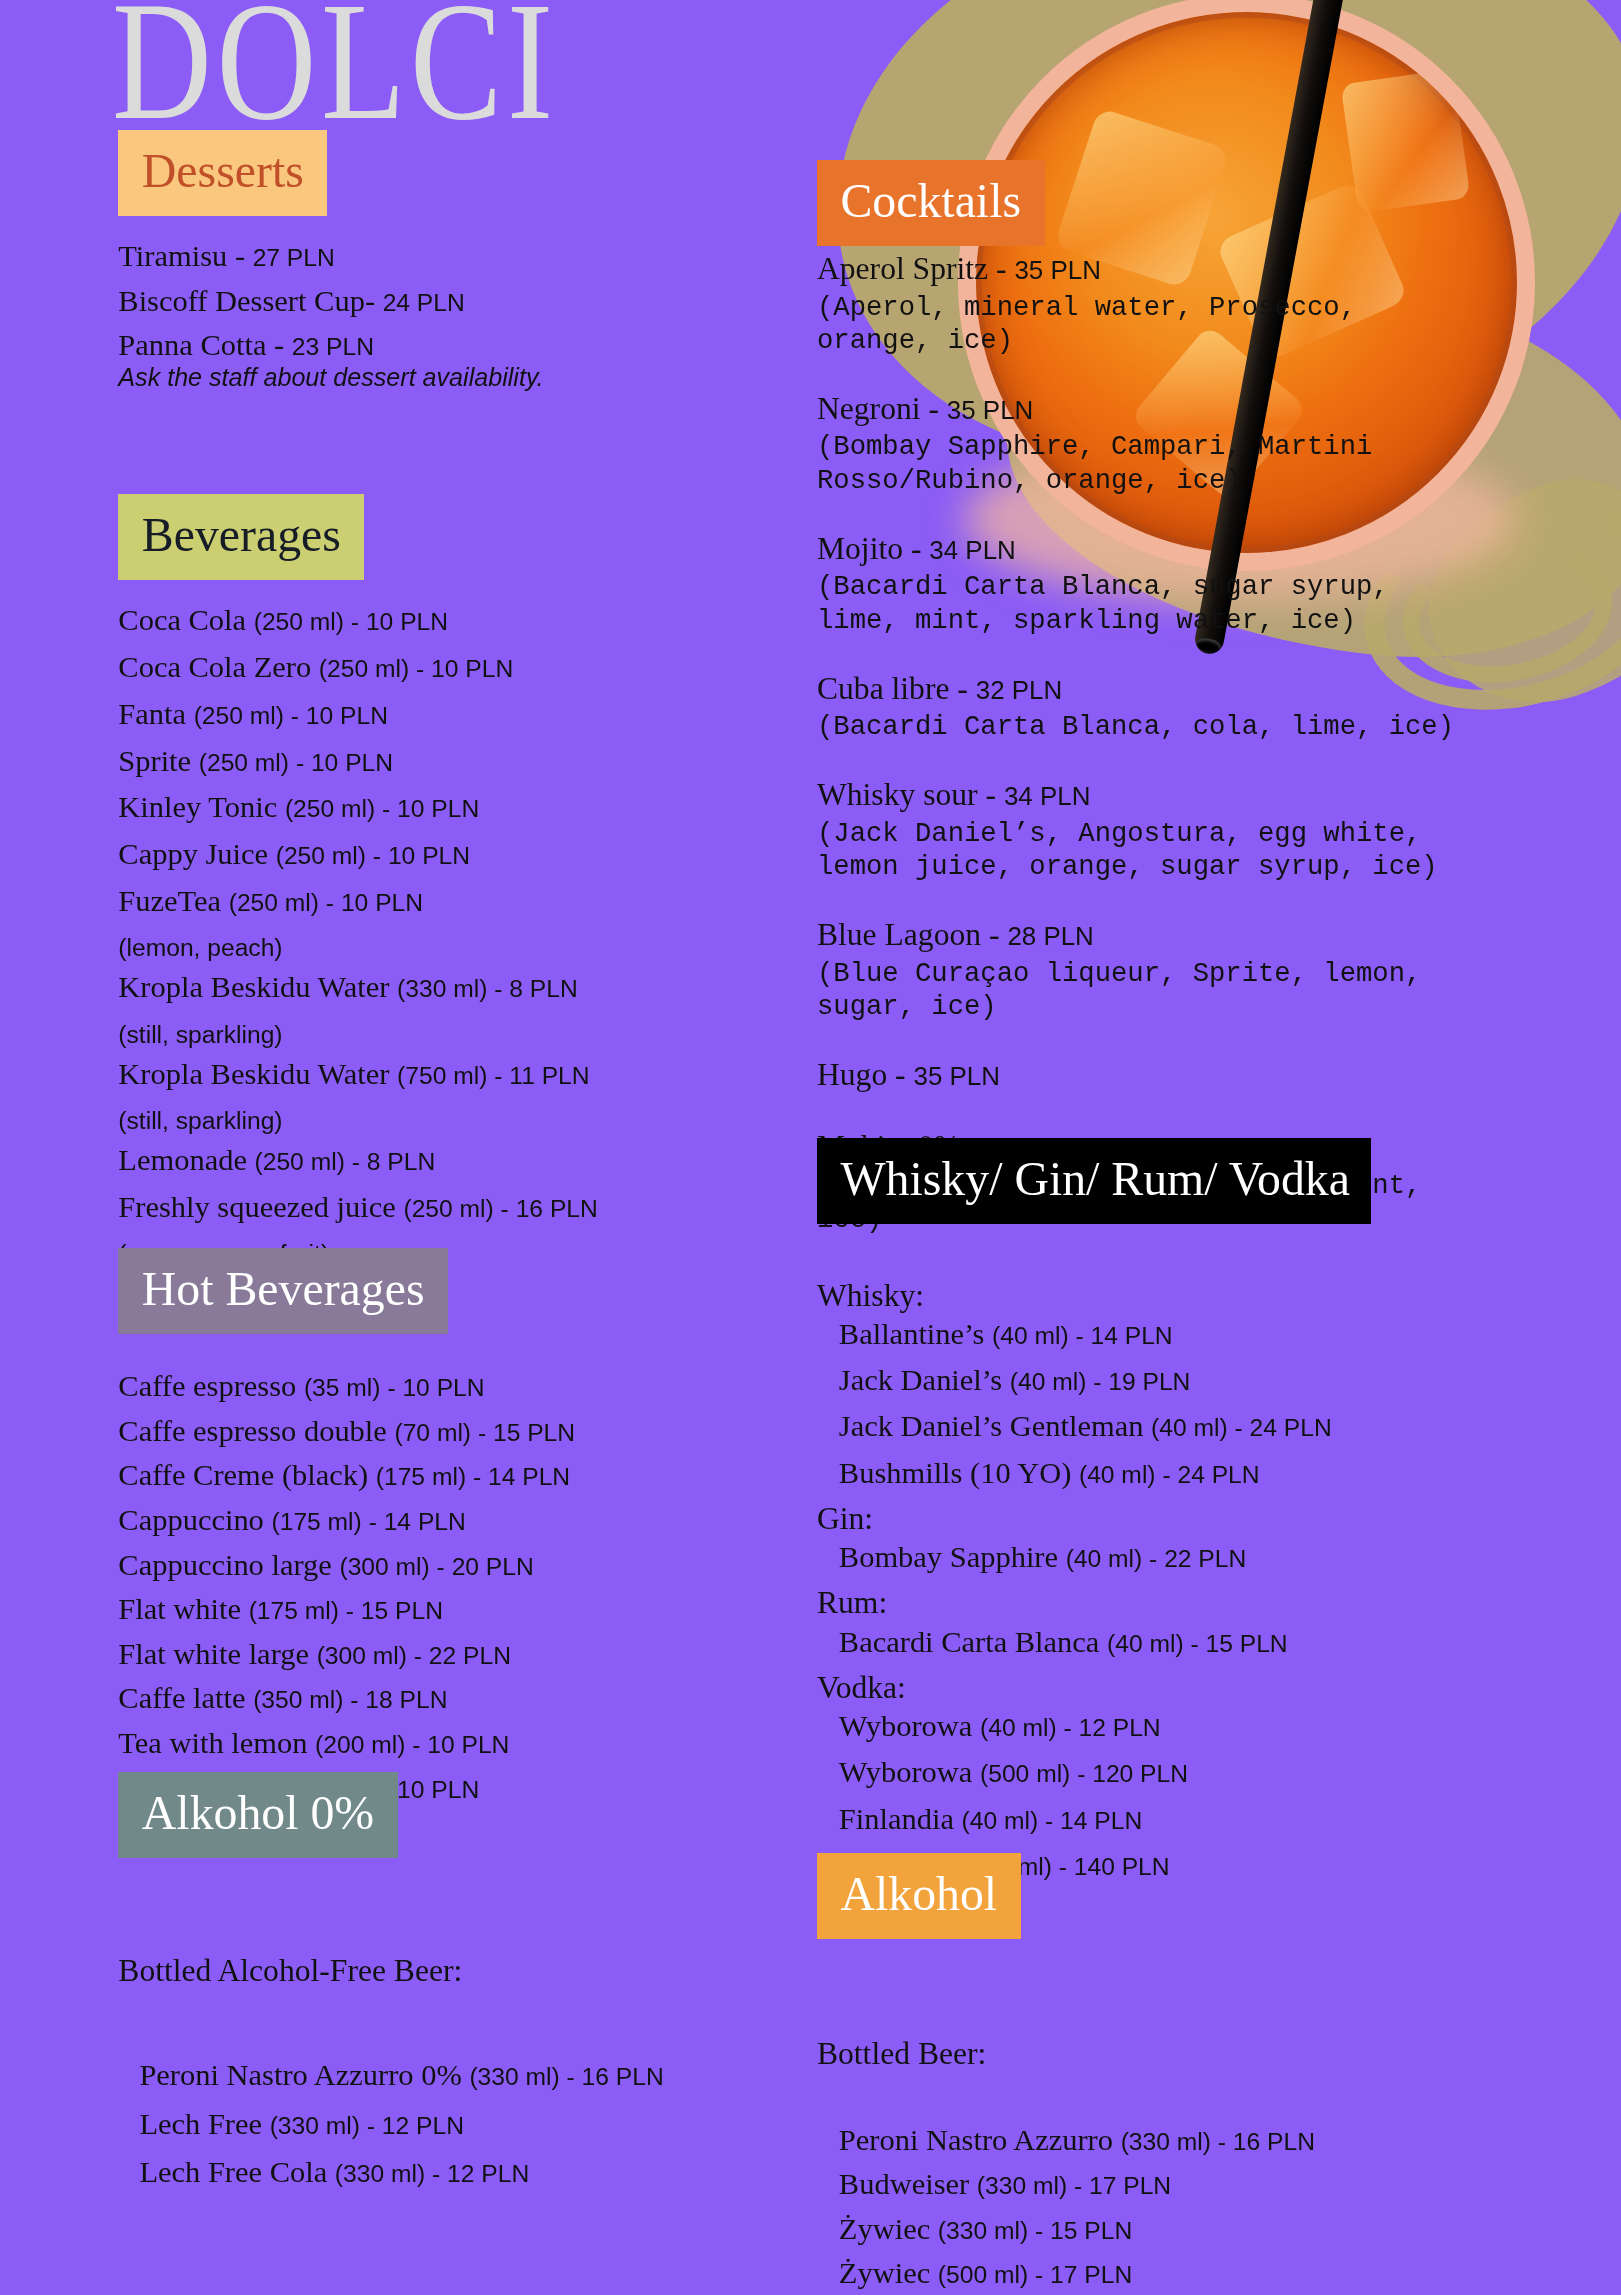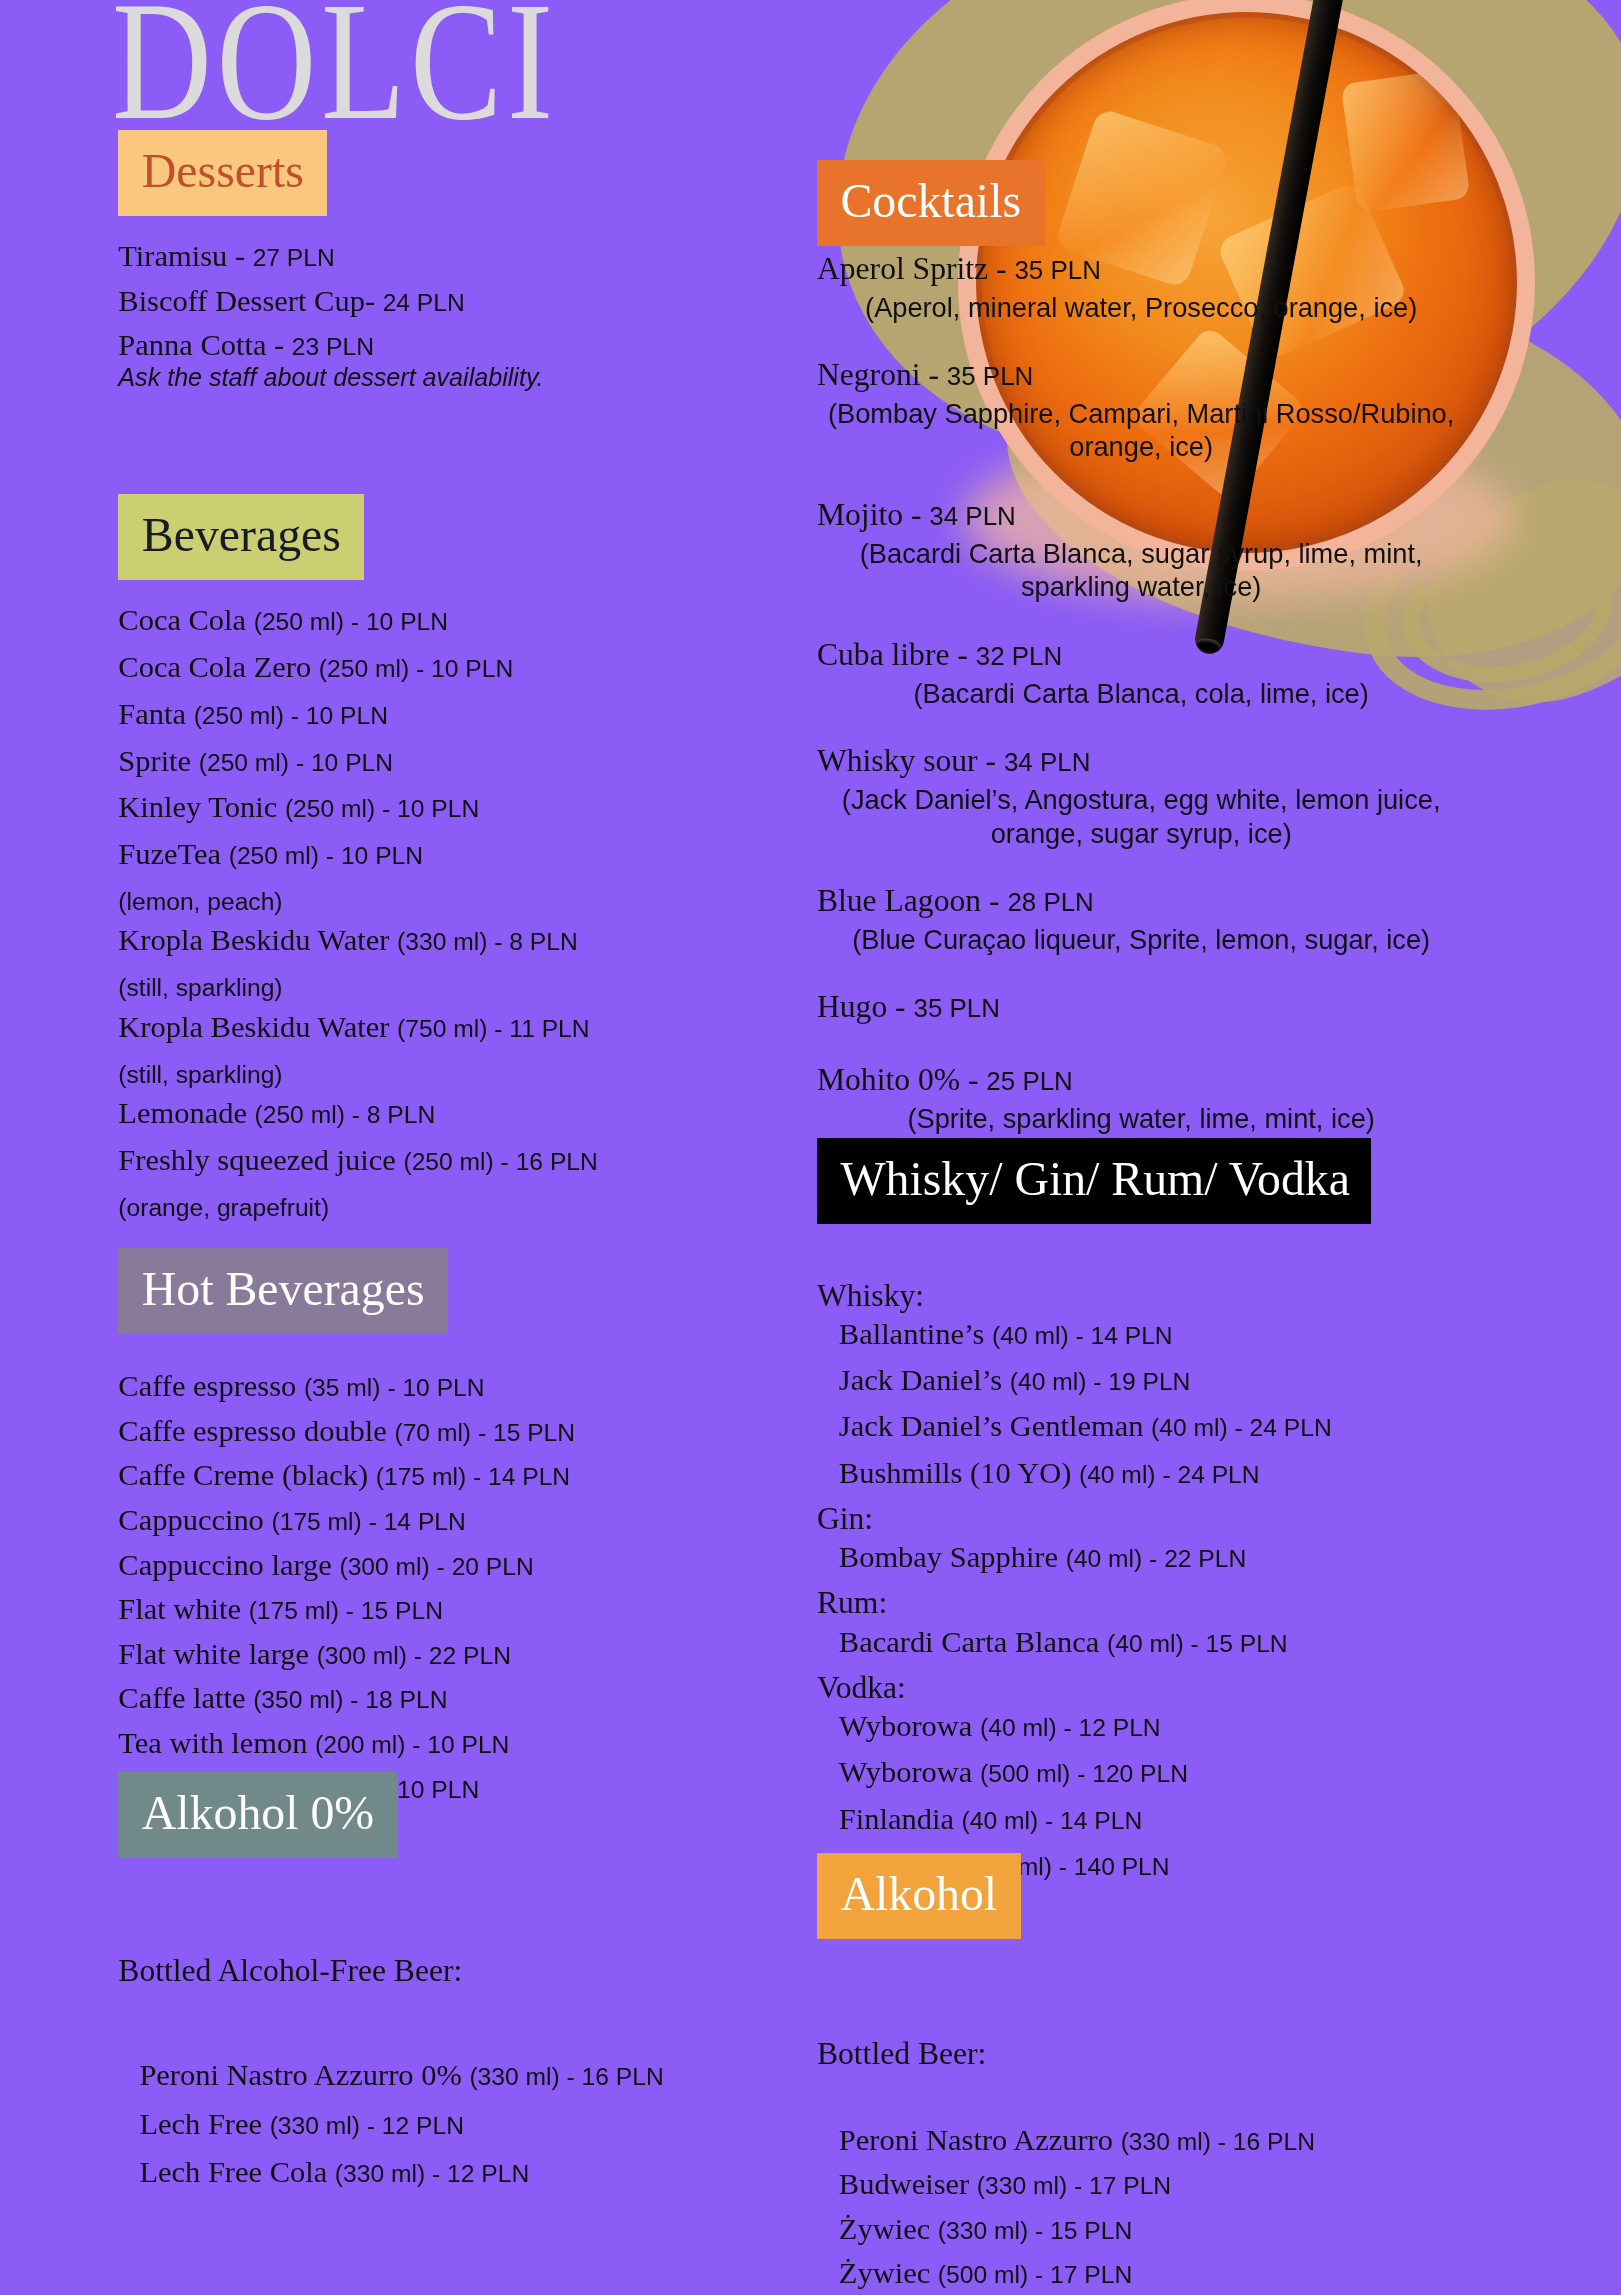--- a/index.html
+++ b/index.html
@@ -49,21 +49,21 @@
   .hot-list .line { line-height:2.32vw; }
 
   .alk0-label { left:7.3vw; top:120.5vw; font-size:1.95vw; }
   .alk0-list { left:8.6vw; top:126.8vw; }
   .alk0-list .line { line-height:2.55vw; }
 
   .cocktail-list { left:50.4vw; top:15.35vw; width:42vw; }
   .c-block { margin-bottom:1.9vw; }
   .c-name { font-size:1.95vw; line-height:2.45vw; white-space:nowrap; }
   .c-price { font-size:1.6vw; font-family:"Liberation Sans", sans-serif; }
-  .c-ing { font-size:1.68vw; line-height:2.08vw; font-family:Liberation Sans, sans-serif; max-width:40vw;text-align:center; }
+  .c-ing { font-size:1.68vw; line-height:2.08vw; font-family:Liberation Mono, monospace; max-width:40vw; }
 
   .spirit-list { left:50.4vw; top:78.75vw; }
   .spirit-list .line { line-height:2.36vw; }
   .g-label { font-size:1.95vw; }
   .indent { padding-left:1.35vw; }
 
   .beer-label { left:50.4vw; top:125.6vw; font-size:1.95vw; }
   .beer-list { left:51.75vw; top:130.9vw; }
   .beer-list .line { line-height:2.25vw; }
 
@@ -154,20 +154,21 @@
   <div class="abs staff-note sans">Ask the staff about dessert availability.</div>
 
   <div class="hdr hdr-beverages serif">Beverages</div>
 
   <div class="abs bev-list">
     <div class="line"><span class="n serif">Coca Cola </span><span class="d">(250 ml) - 10 PLN</span></div>
     <div class="line"><span class="n serif">Coca Cola Zero </span><span class="d">(250 ml) - 10 PLN</span></div>
     <div class="line"><span class="n serif">Fanta </span><span class="d">(250 ml) - 10 PLN</span></div>
     <div class="line"><span class="n serif">Sprite </span><span class="d">(250 ml) - 10 PLN</span></div>
     <div class="line"><span class="n serif">Kinley Tonic </span><span class="d">(250 ml) - 10 PLN</span></div>
+    <div class="line"><span class="n serif">Cappy Juice </span><span class="d">(250 ml) - 10 PLN</span></div>
     <div class="line"><span class="n serif">FuzeTea </span><span class="d">(250 ml) - 10 PLN</span></div>
     <div class="line note-line sans">(lemon, peach)</div>
     <div class="line"><span class="n serif">Kropla Beskidu Water </span><span class="d">(330 ml) - 8 PLN</span></div>
     <div class="line note-line sans">(still, sparkling)</div>
     <div class="line"><span class="n serif">Kropla Beskidu Water </span><span class="d">(750 ml) - 11 PLN</span></div>
     <div class="line note-line sans">(still, sparkling)</div>
     <div class="line"><span class="n serif">Lemonade </span><span class="d">(250 ml) - 8 PLN</span></div>
     <div class="line"><span class="n serif">Freshly squeezed juice </span><span class="d">(250 ml) - 16 PLN</span></div>
     <div class="line note-line sans">(orange, grapefruit)</div>
   </div>

